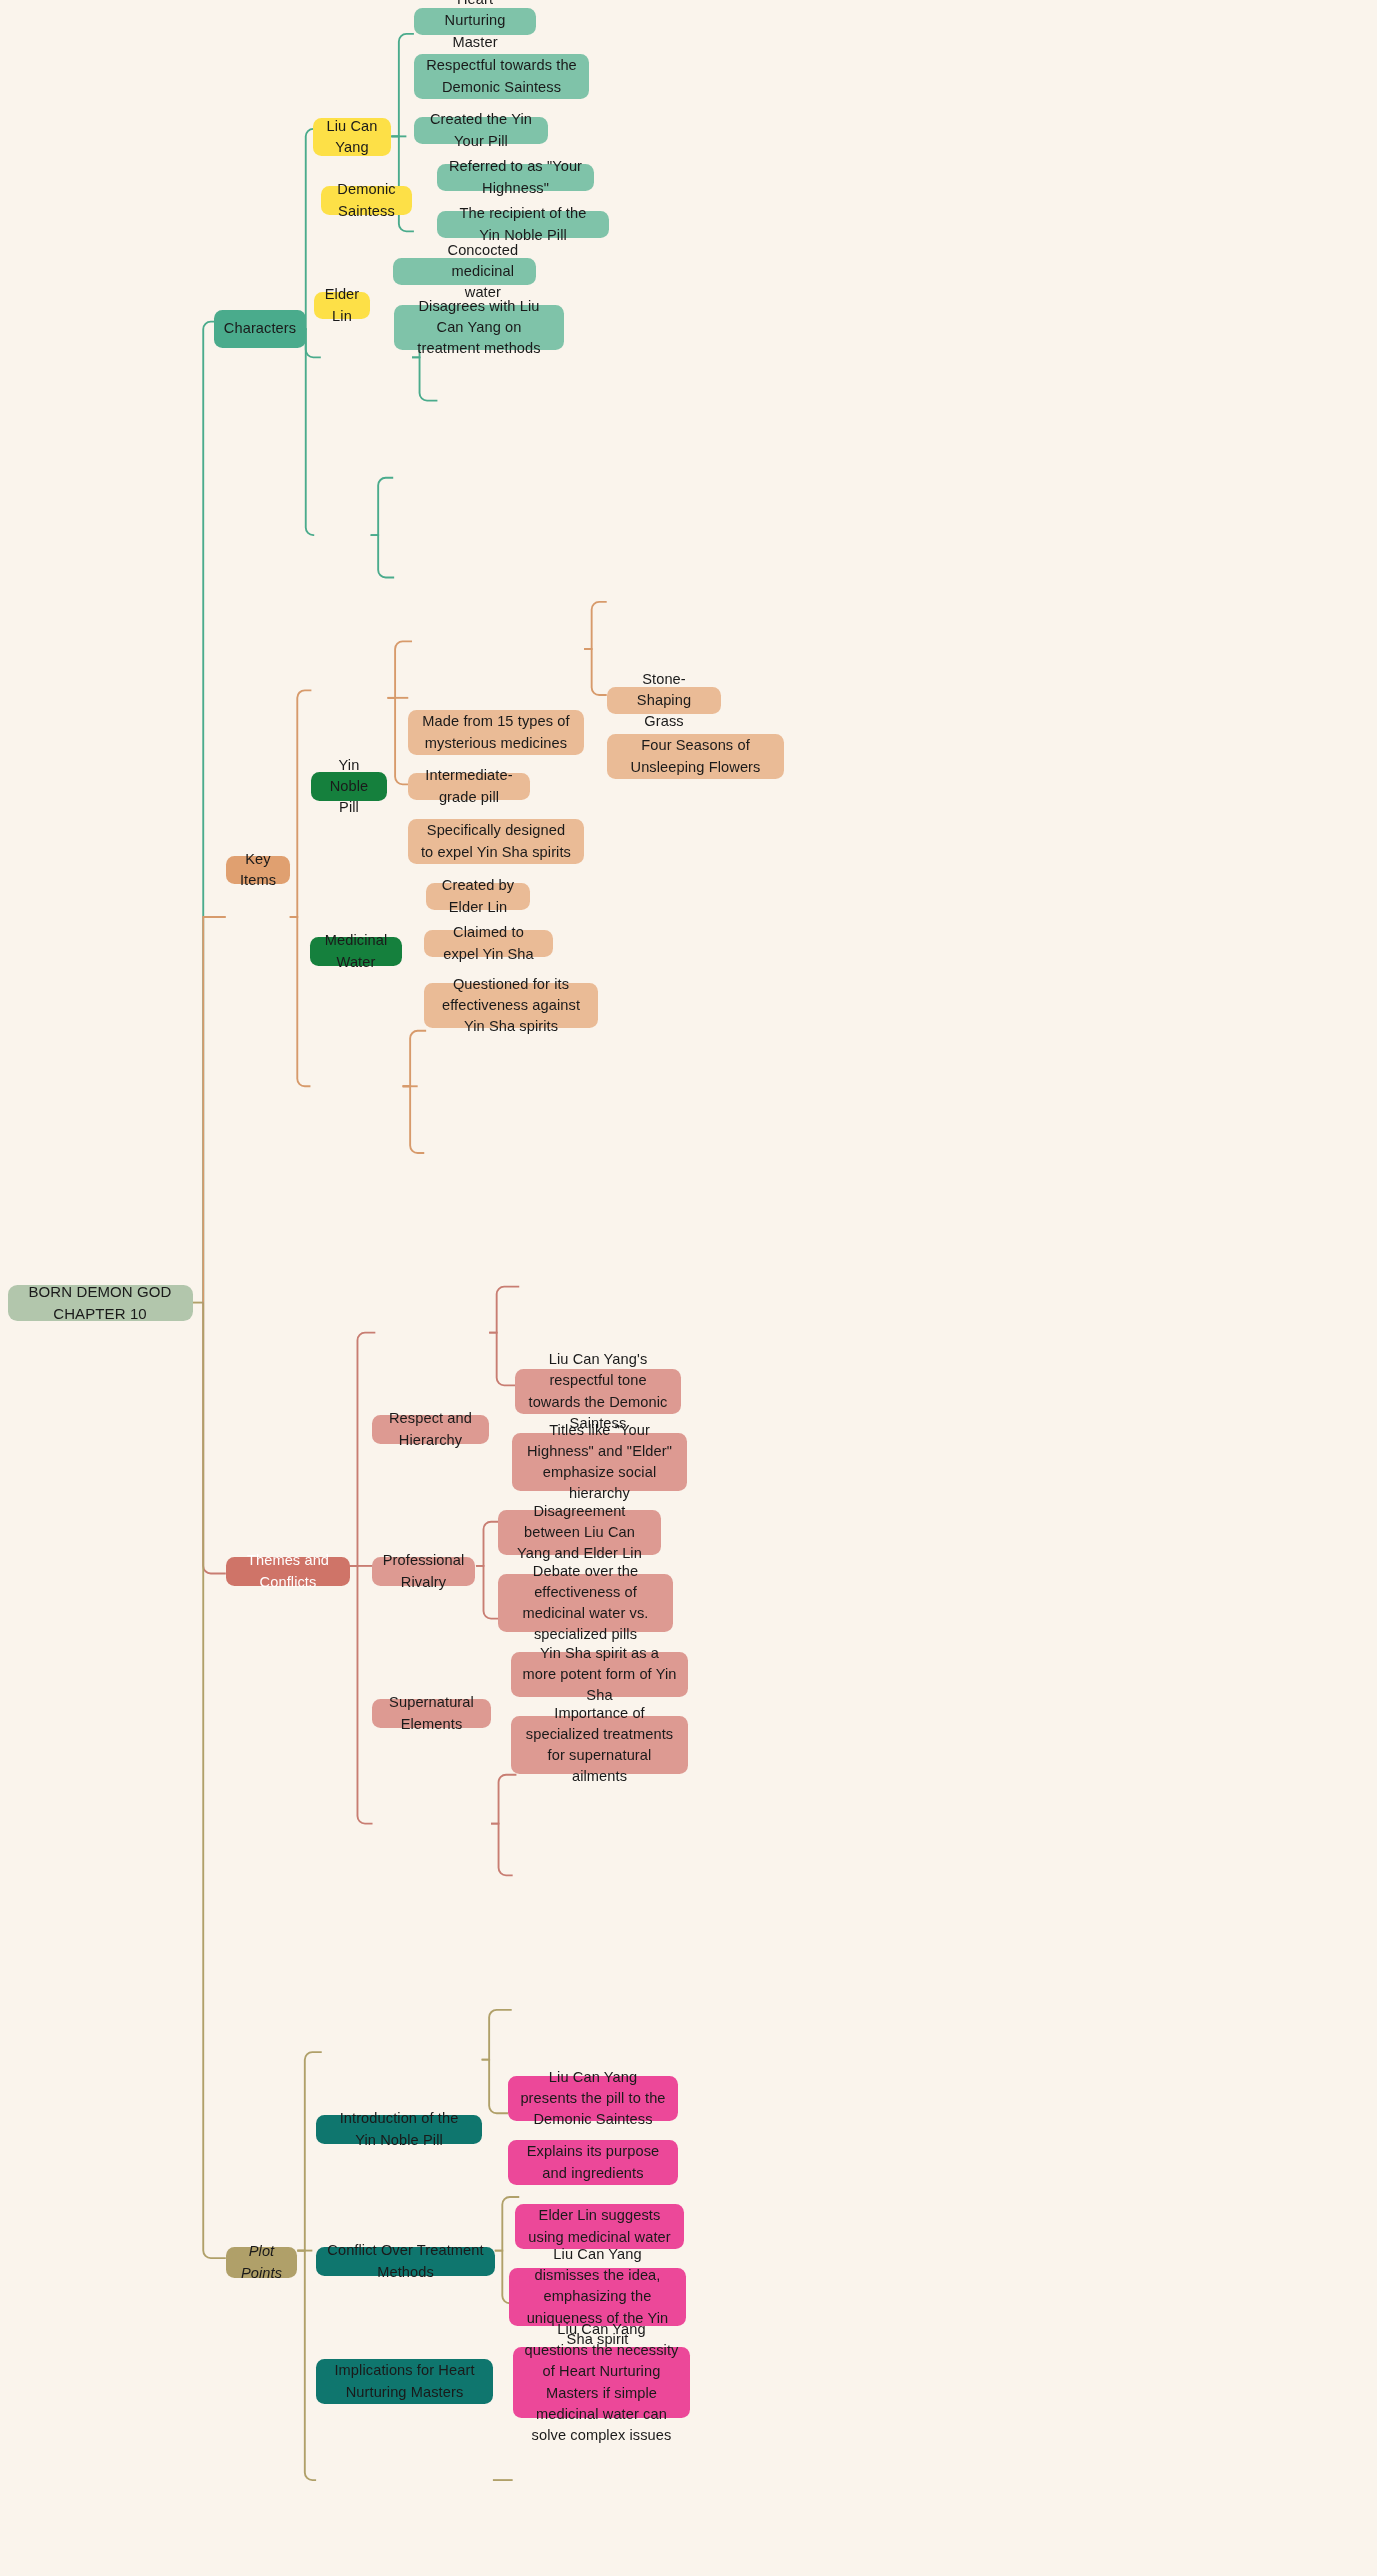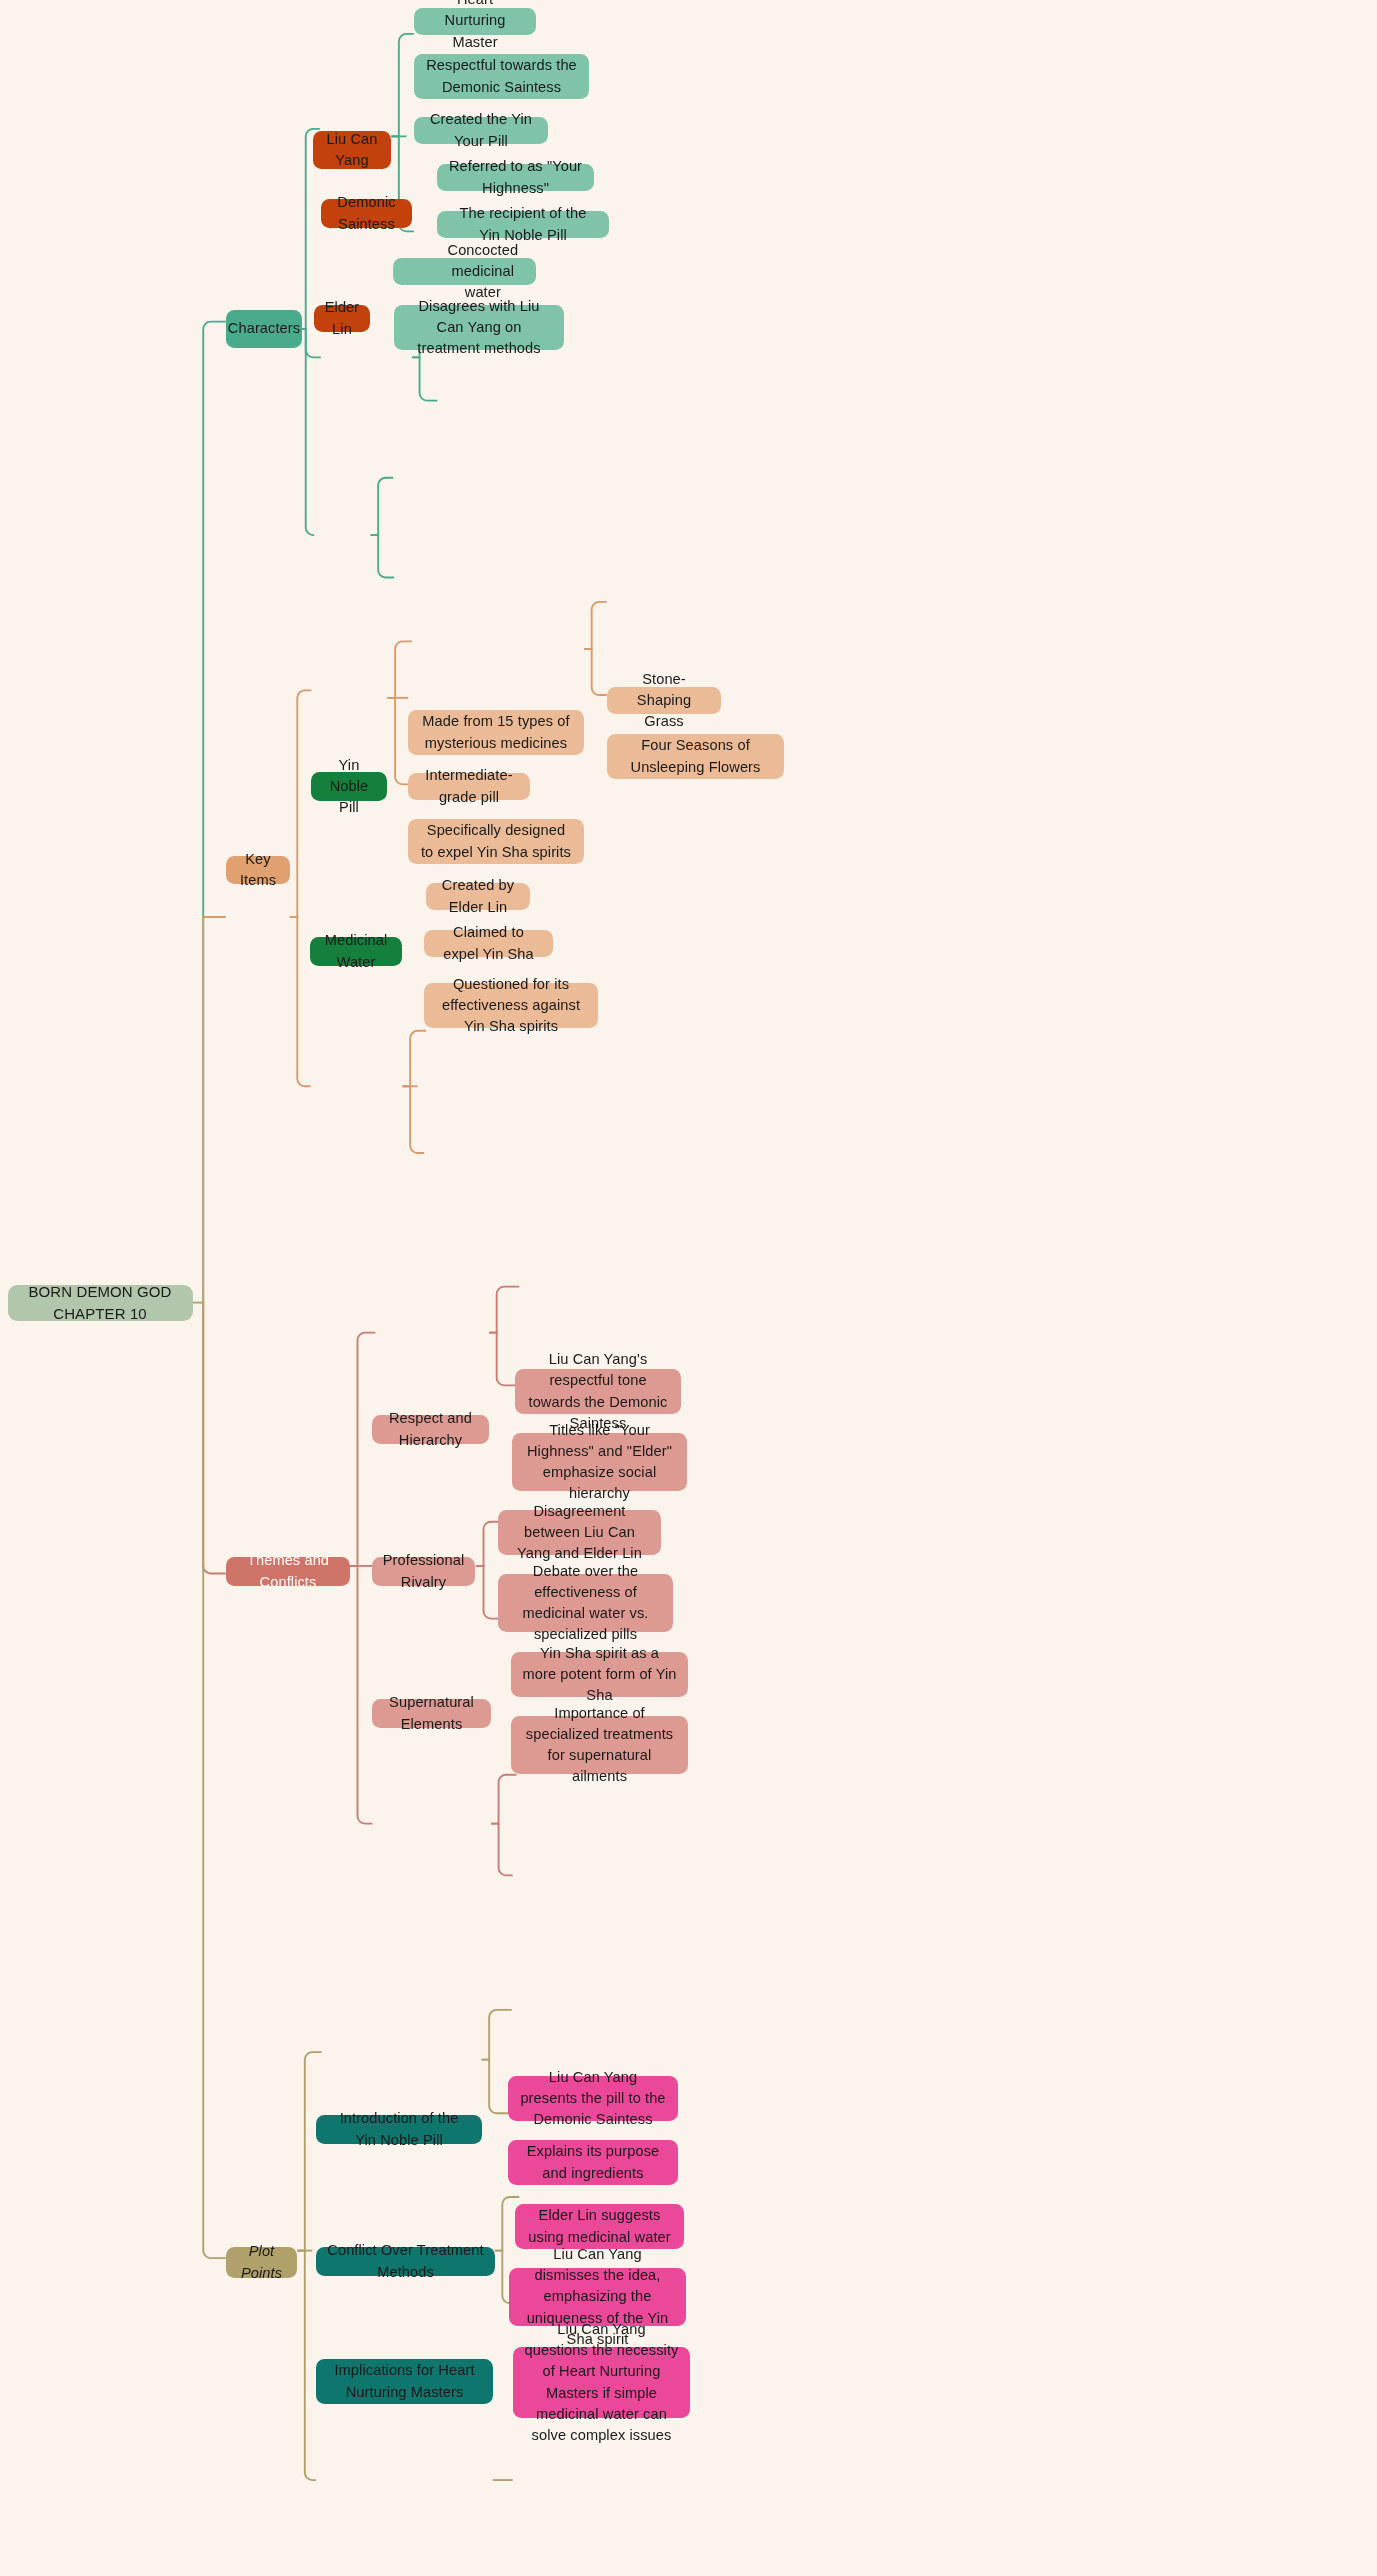--- a/index.html
+++ b/index.html
@@ -18,21 +18,21 @@
     text-align:center;
     border-radius:8.5px;
     color:#1a1a1a;
     font-size:14.6px;
     line-height:1.45;
     padding:5.6px 11.3px;
     letter-spacing:0.1px;
   }
   .node.root{background:#b2c6ac;font-size:15px;border-radius:9.4px;}
   .node.b1{background:#4aab8c;}
-  .node.b1-sub{background:#c2410c;margin-top:13px;}
+  .node.b1-sub{background:#fde047;}
   .node.b1-leaf{background:#7fc3a9;}
   .node.b2{background:#e0a070;}
   .node.b2-sub{background:#15803d;}
   .node.b2-leaf{background:#eabb96;}
   .node.b3{background:#cf7468;color:#ffffff;}
   .node.b3-sub{background:#dd9a92;}
   .node.b3-leaf{background:#dd9a92;}
   .node.b4{background:#b0a069;}
   .node.b4-sub{background:#0f766e;}
   .node.b4-leaf{background:#ec4899;}
@@ -101,21 +101,21 @@
 
       <path d="M526,2393 H534 V2344 a8,8 0 0 1 8,-8 H552" stroke="#b0a069"></path>
       <path d="M526,2393 H534 V2441 a8,8 0 0 0 8,8 H541" stroke="#b0a069"></path>
 
       <path d="M524,2637 H545" stroke="#b0a069"></path>
     </g>
   </svg>
 
   <div class="node root" style="left:7.5px;top:1285px;width:185px;height:36px;">BORN DEMON GOD CHAPTER 10</div>
 
-  <div class="node b1" style="left:226px;top:310px;width:76px;height:38px;">Characters</div>
+  <div class="node b1" style="left:214px;top:310px;width:92px;height:38px;">Characters</div>
 
   <div class="node b1-sub" style="left:313px;top:118px;width:78px;height:38px;">Liu Can Yang</div>
   <div class="node b1-leaf" style="left:414px;top:7.5px;width:122px;height:27px;">Heart Nurturing Master</div>
   <div class="node b1-leaf" style="left:414px;top:54px;width:175px;height:45px;">Respectful towards the Demonic Saintess</div>
   <div class="node b1-leaf" style="left:414px;top:117px;width:134px;height:27px;">Created the Yin Your Pill</div>
 
   <div class="node b1-sub" style="left:321px;top:186px;width:91px;height:29px;">Demonic Saintess</div>
   <div class="node b1-leaf" style="left:437px;top:164px;width:157px;height:27px;">Referred to as "Your Highness"</div>
   <div class="node b1-leaf" style="left:437px;top:211px;width:172px;height:27px;">The recipient of the Yin Noble Pill</div>
 

